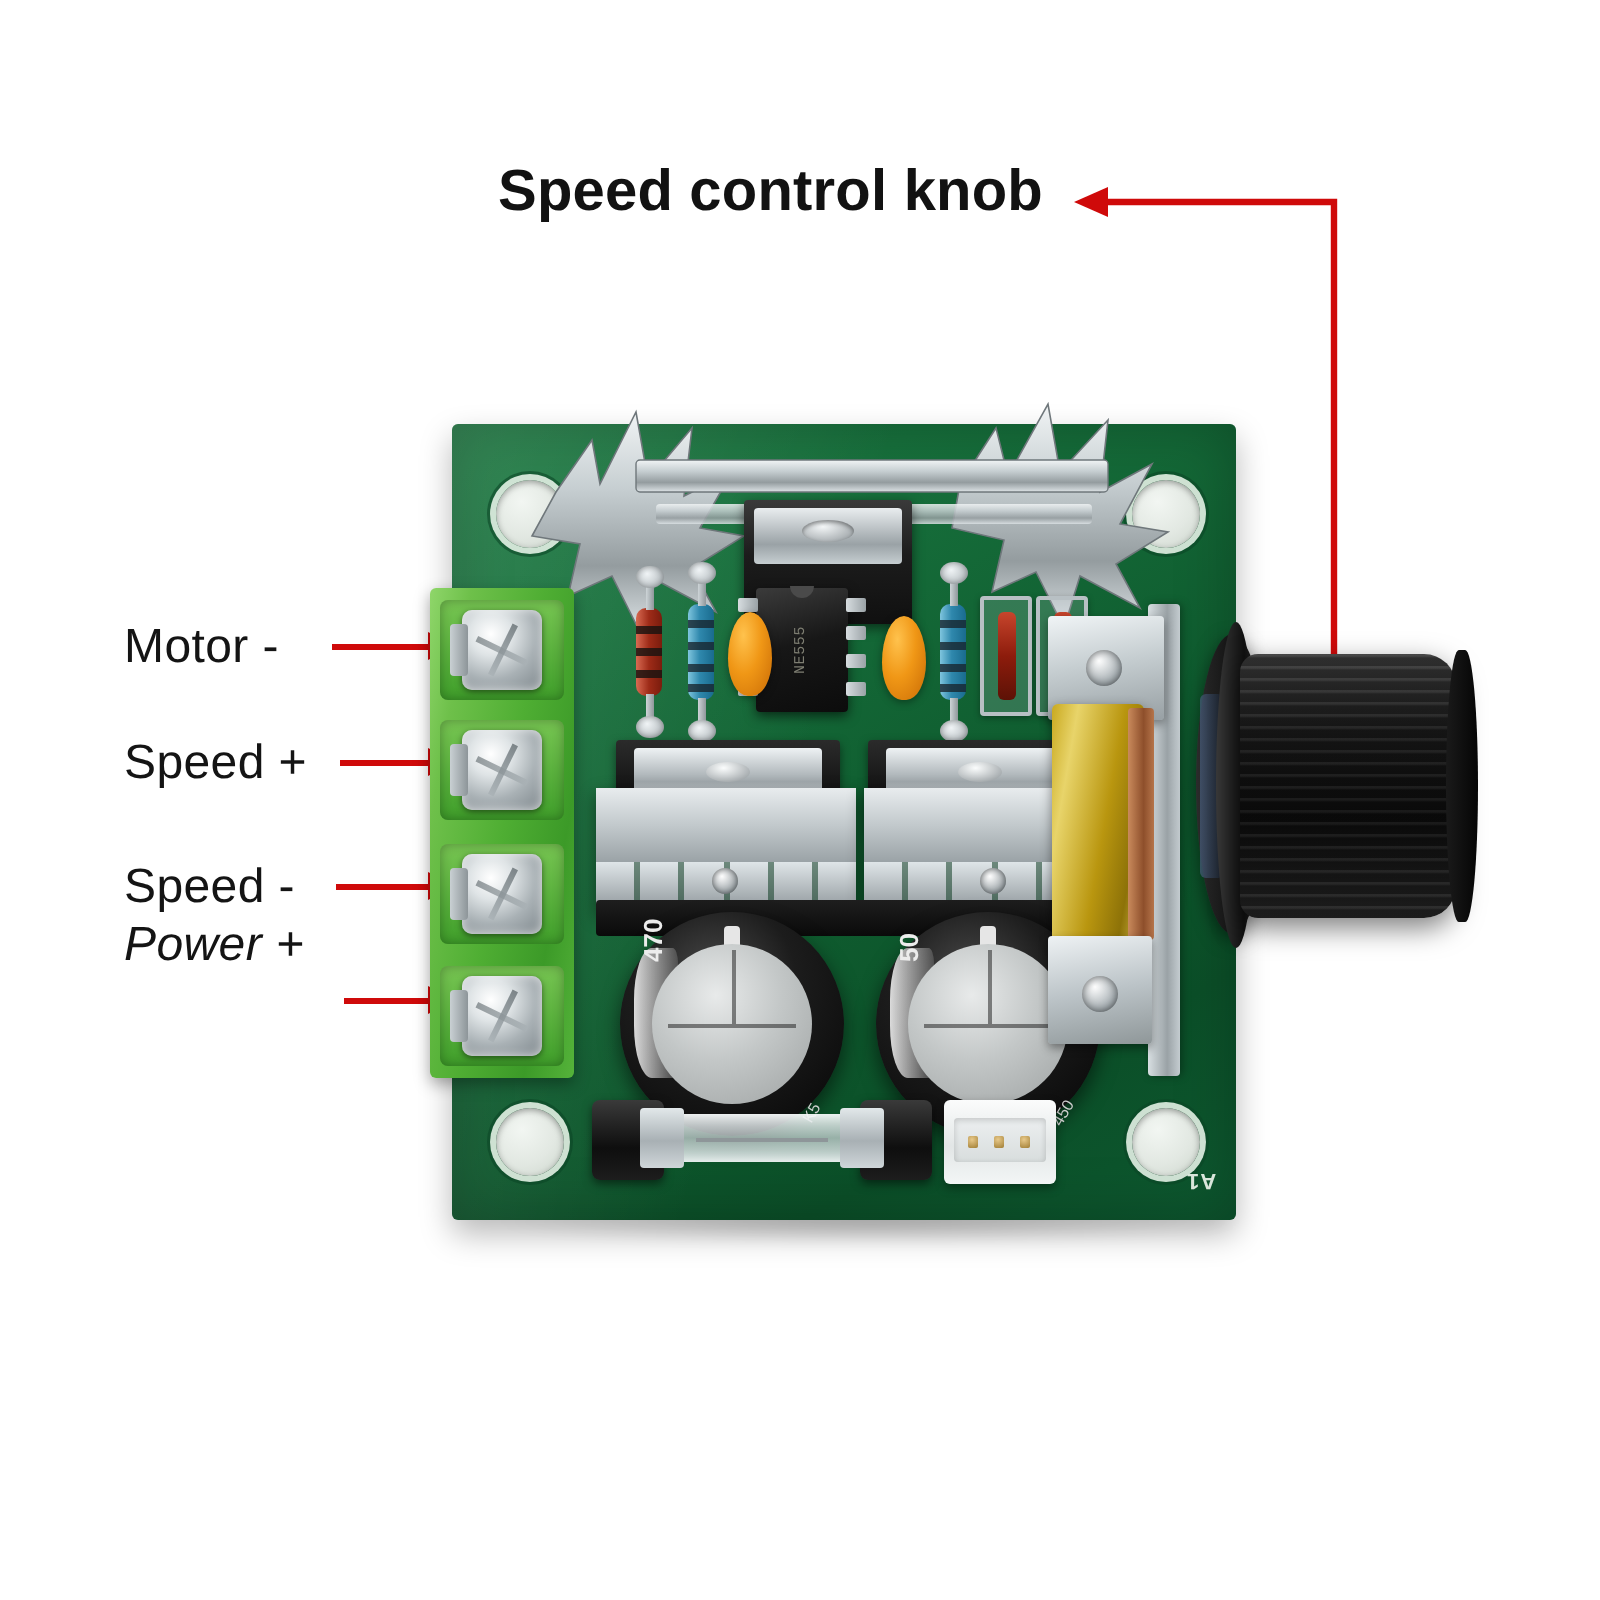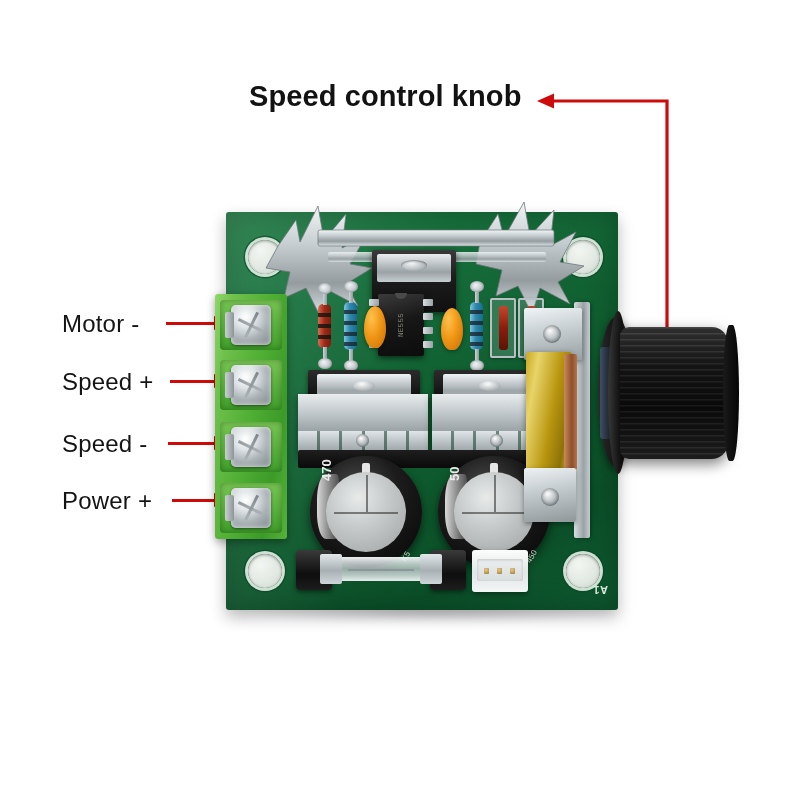--- a/index.html
+++ b/index.html
@@ -497,21 +497,21 @@
     <span class="shaft"></span>
       <span class="head"></span>
   </div>
 
   <div class="side-label" style="left:62px;  top:430px;">Speed -</div>
   <div class="h-arrow" style="left:168px; top:434px; width:60px;">
     <span class="shaft"></span>
       <span class="head"></span>
   </div>
 
-  <div class="side-label" style="left:62px;  top:487px;">Power +</div>
+  <div class="side-label" style="left:62px;  top:459px;font-style:italic;">Power +</div>
   <div class="h-arrow" style="left:172px; top:491px; width:56px;">
     <span class="shaft"></span>
       <span class="head"></span>
   </div>
 
   <div class="board-shadow"></div>
 
   <div id="board">
     <div class="pcb"></div>
 

